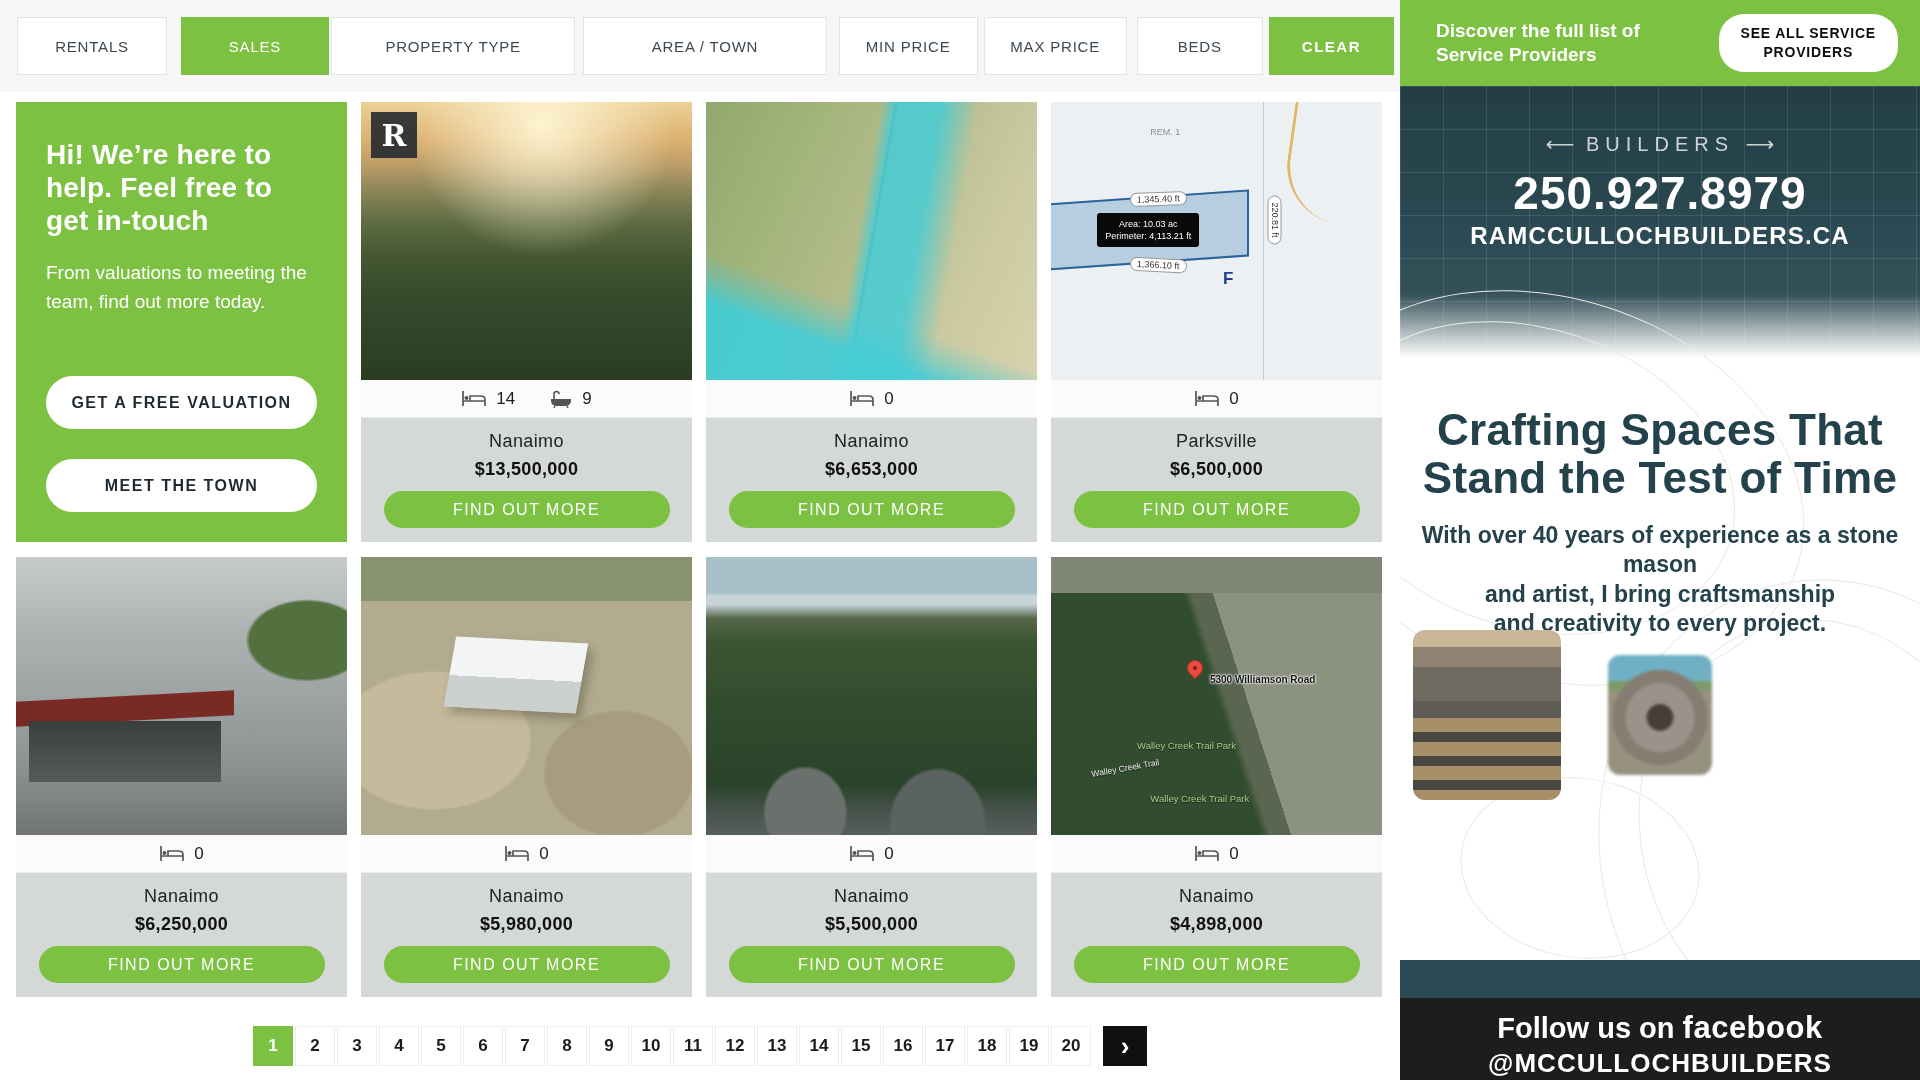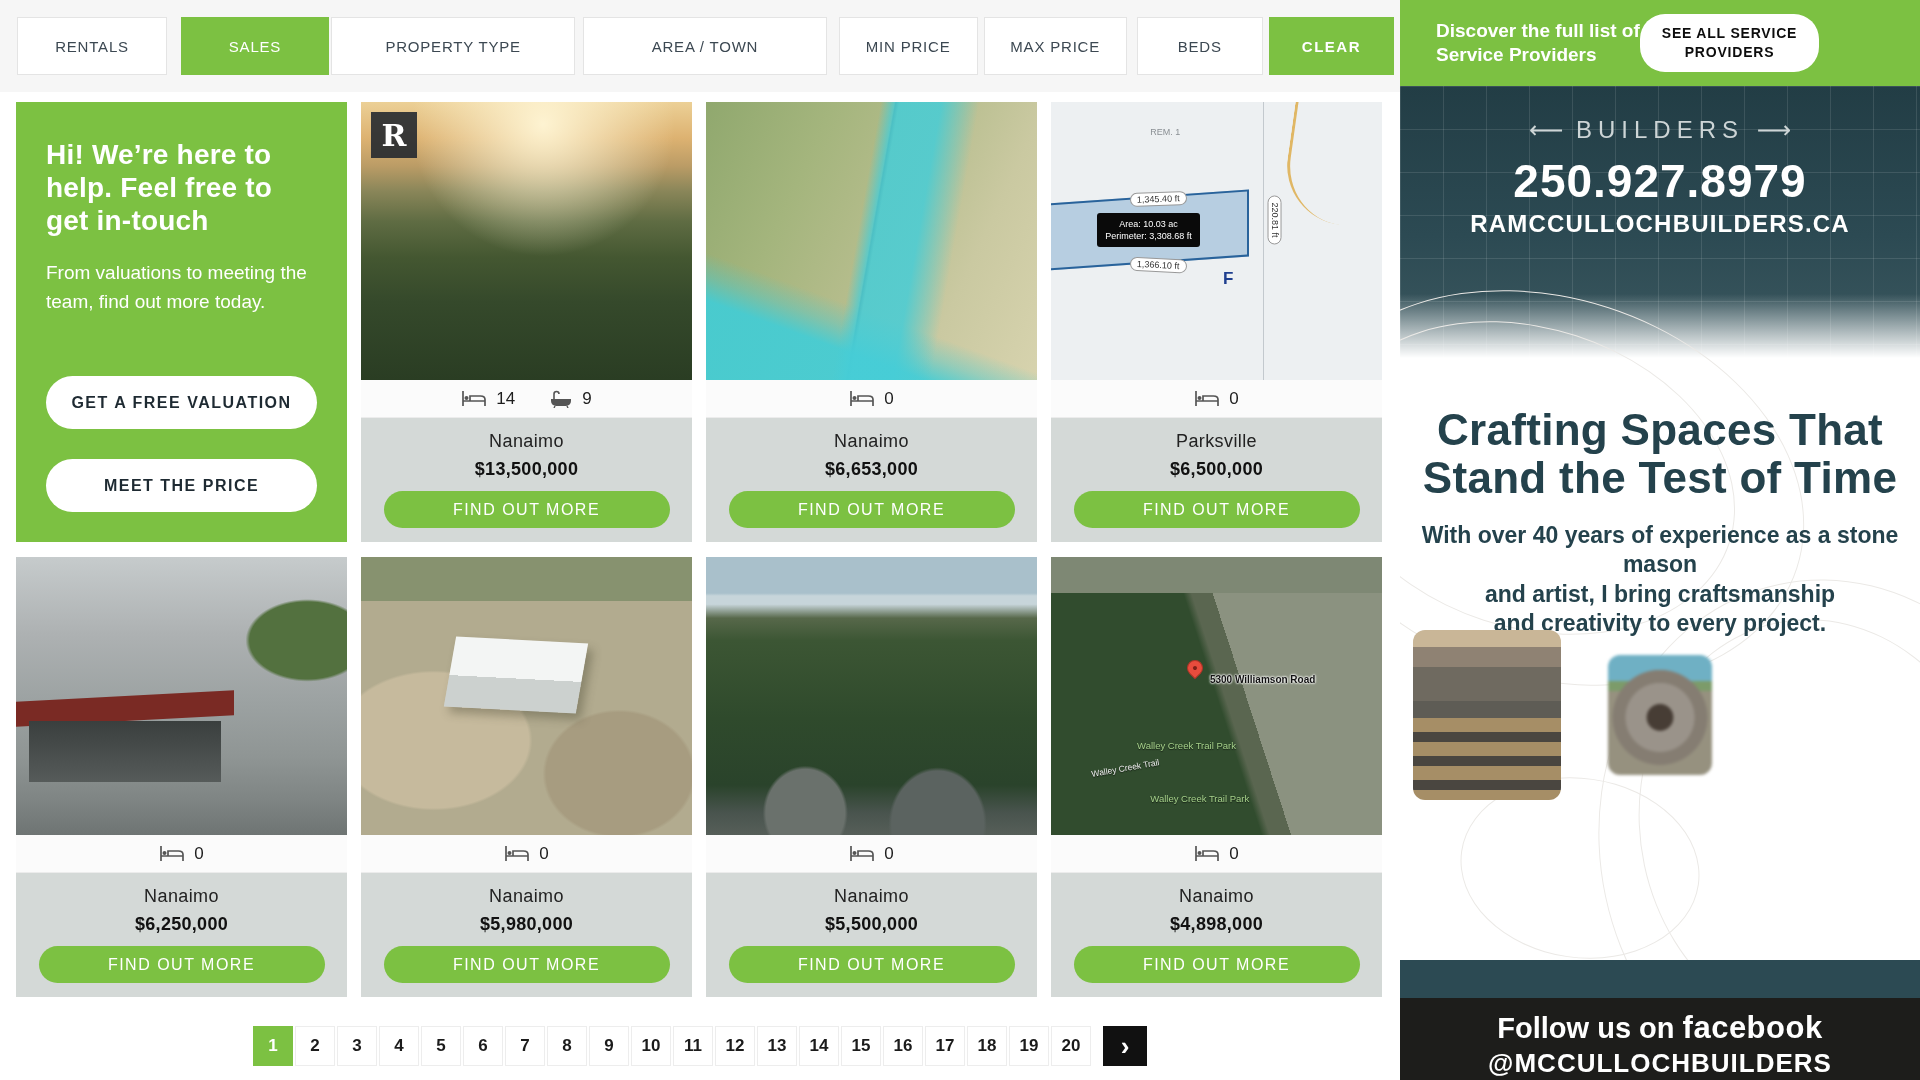--- a/index.html
+++ b/index.html
@@ -97,37 +97,37 @@
   
   .pagination { display:flex; justify-content:center; align-items:center; margin-top:29px; }
   .page-sq { width:40px; height:40px; background:#fff; border:1px solid #ededed; display:flex; align-items:center;
     justify-content:center; font-size:17px; font-weight:bold; color:#1b1b1b; margin-right:2px; cursor:pointer; }
   .page-sq.active { background:#7cc142; border-color:#7cc142; color:#fff; }
   .page-next { width:44px; height:40px; background:#111; color:#fff; display:flex; align-items:center; justify-content:center;
     font-size:26px; font-weight:bold; margin-left:10px; cursor:pointer; }
 
   
   .sidebar { position:absolute; left:1400px; top:0; width:520px; height:1080px; background:#fff; }
-  .service-bar { height:86px; background:#7cc142; display:flex; align-items:center; padding:0 22px 0 36px; }
+  .service-bar { height:86px; background:#7cc142; display:flex; align-items:center; justify-content:space-between; padding:0 22px 0 36px; }
   .service-text { color:#fff; font-weight:bold; font-size:19px; line-height:1.25; }
   .service-btn { background:#fff; border:none; border-radius:25px; padding:10px 22px; font-family:"Liberation Sans",sans-serif;
     font-weight:bold; font-size:14px; letter-spacing:.8px; color:#0d0d0d; line-height:1.35; text-align:center; cursor:pointer; }
 
   .ad { position:relative; height:994px; background:#fff; overflow:hidden; cursor:pointer; }
   .blueprint { position:relative; height:272px; text-align:center; color:#fff; padding-top:26px;
     background-image:
       linear-gradient(rgba(255,255,255,.11) 1px, transparent 1px),
       linear-gradient(90deg, rgba(255,255,255,.11) 1px, transparent 1px),
       linear-gradient(180deg,#223d45 0%,#2c4a53 55%,#3d5960 100%);
     background-size:43px 43px,43px 43px,100% 100%; }
   .blueprint::after { content:""; position:absolute; left:0; right:0; bottom:0; height:64px;
     background:linear-gradient(180deg,rgba(255,255,255,0),#fff); }
   .brand { font-family:"DejaVu Serif",serif; font-weight:bold; font-size:52px; letter-spacing:1px; }
   .brand sup { font-size:26px; vertical-align:18px; }
-  .builders-row { margin-top:4px; color:#cdd5d6; font-size:24px; letter-spacing:6px; }
+  .builders-row { margin-top:20px; color:#cdd5d6; font-size:20px; letter-spacing:6px; }
   .builders-row .arr { letter-spacing:0; color:#cdd5d6; }
   .ad-phone { margin-top:10px; font-size:46px; font-weight:bold; letter-spacing:1px; }
   .ad-site { margin-top:2px; font-size:24px; font-weight:bold; letter-spacing:1.2px; }
 
   .ad-white { position:relative; height:640px; }
   .contour { position:absolute; border:1px solid #ebe9e6; border-radius:50%; }
   .c1 { width:420px; height:300px; left:-80px; top:-30px; transform:rotate(18deg); }
   .c2 { width:520px; height:380px; left:-110px; top:-60px; transform:rotate(18deg); }
   .c3 { width:360px; height:420px; left:240px; top:260px; transform:rotate(-12deg); }
   .c4 { width:470px; height:540px; left:200px; top:220px; transform:rotate(-12deg); }
@@ -164,21 +164,21 @@
       <div class="filter-btn fb-beds">BEDS</div>
       <div class="filter-btn green fb-clear">CLEAR</div>
     </div>
 
     <div class="grid">
 
       <div class="cell promo">
         <div class="promo-title">Hi! We’re here to help. Feel free to get in-touch</div>
         <div class="promo-body">From valuations to meeting the team, find out more today.</div>
         <button class="promo-btn first">GET A FREE VALUATION</button>
-        <button class="promo-btn">MEET THE PRICE</button>
+        <button class="promo-btn">MEET THE TOWN</button>
       </div>
 
       <article class="cell card">
         <div class="card-img img-sunset">
           <div class="watermark">R</div>
         </div>
         <div class="card-stats">
           <span class="stat">
               <svg class="icn" width="26" height="17" viewBox="0 0 26 17">
                 <path d="M2 1v15M2 11h22M24 16v-5M24 11V9.5C24 7 22 6 19.5 6H9v5" fill="none" stroke="#555" stroke-width="1.7"></path>
@@ -222,21 +222,21 @@
 
       <article class="cell card">
         <div class="card-img img-survey">
           <div class="survey-line"></div>
           <div class="survey-road"></div>
           <div class="parcel"></div>
           <div class="rem-label">REM. 1</div>
           <div class="dim dim-top">1,345.40 ft</div>
           <div class="tooltip">
             <div>Area: 10.03 ac</div>
-            <div>Perimeter: 3,308.68 ft</div>
+            <div>Perimeter: 4,113.21 ft</div>
           </div>
           <div class="dim dim-bot">1,366.10 ft</div>
           <div class="dim dim-side">220.81 ft</div>
           <div class="blk-letter">F</div>
         </div>
         <div class="card-stats">
           <span class="stat">
               <svg width="26" height="17" viewBox="0 0 26 17">
                 <path d="M2 1v15M2 11h22M24 16v-5M24 11V9.5C24 7 22 6 19.5 6H9v5" fill="none" stroke="#555" stroke-width="1.7"></path>
                 <circle cx="5.5" cy="8" r="2" fill="#555"></circle>

